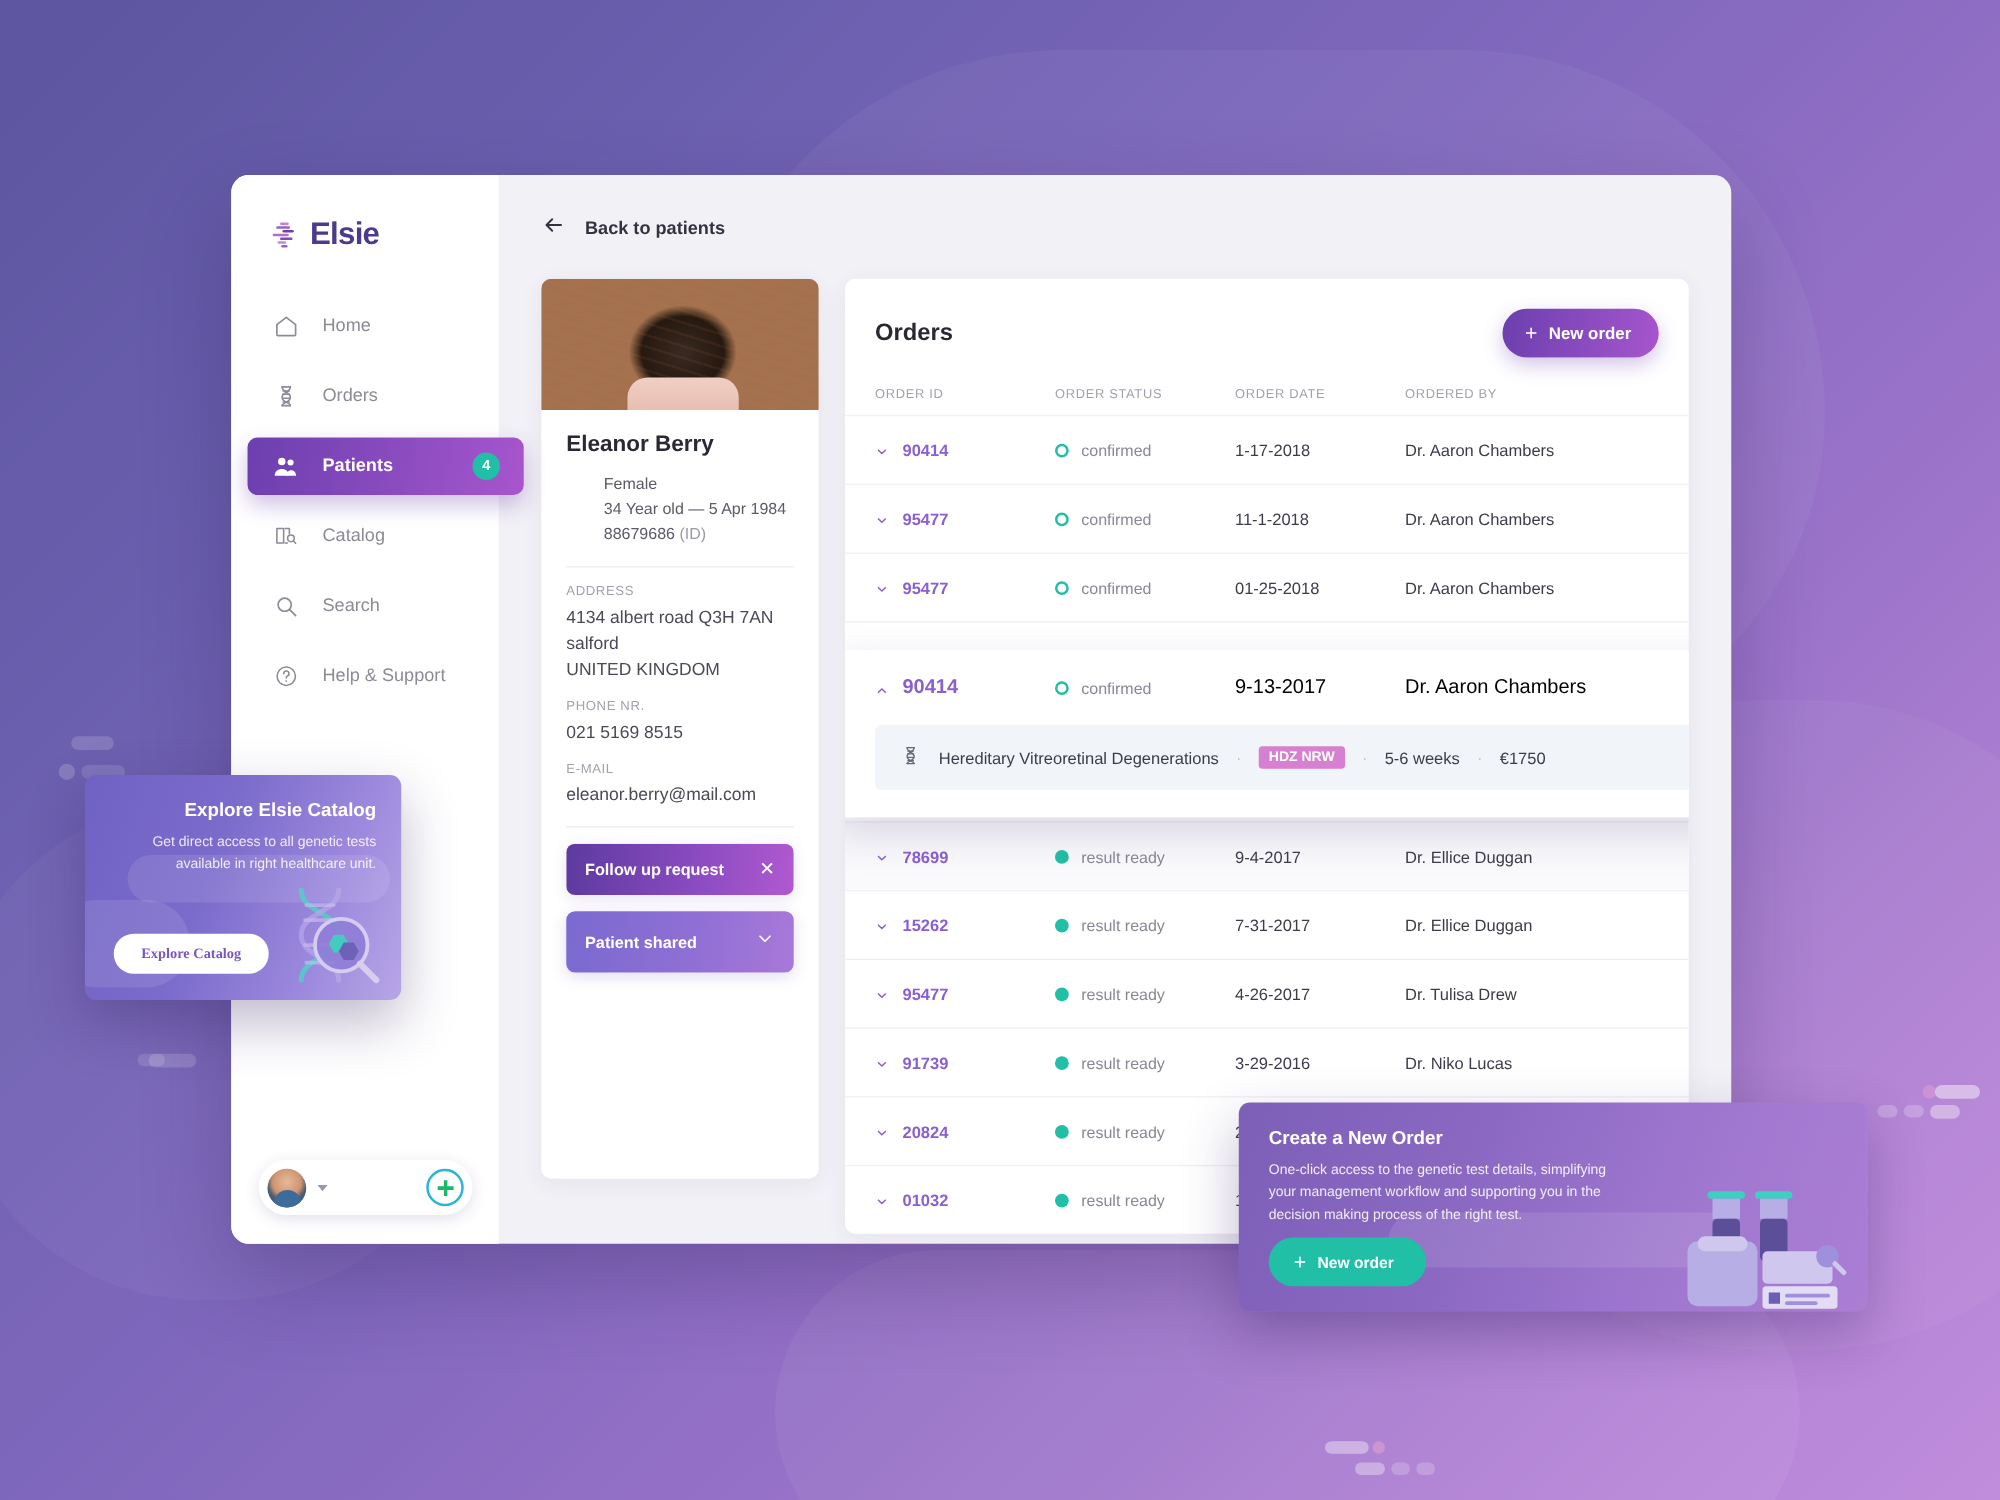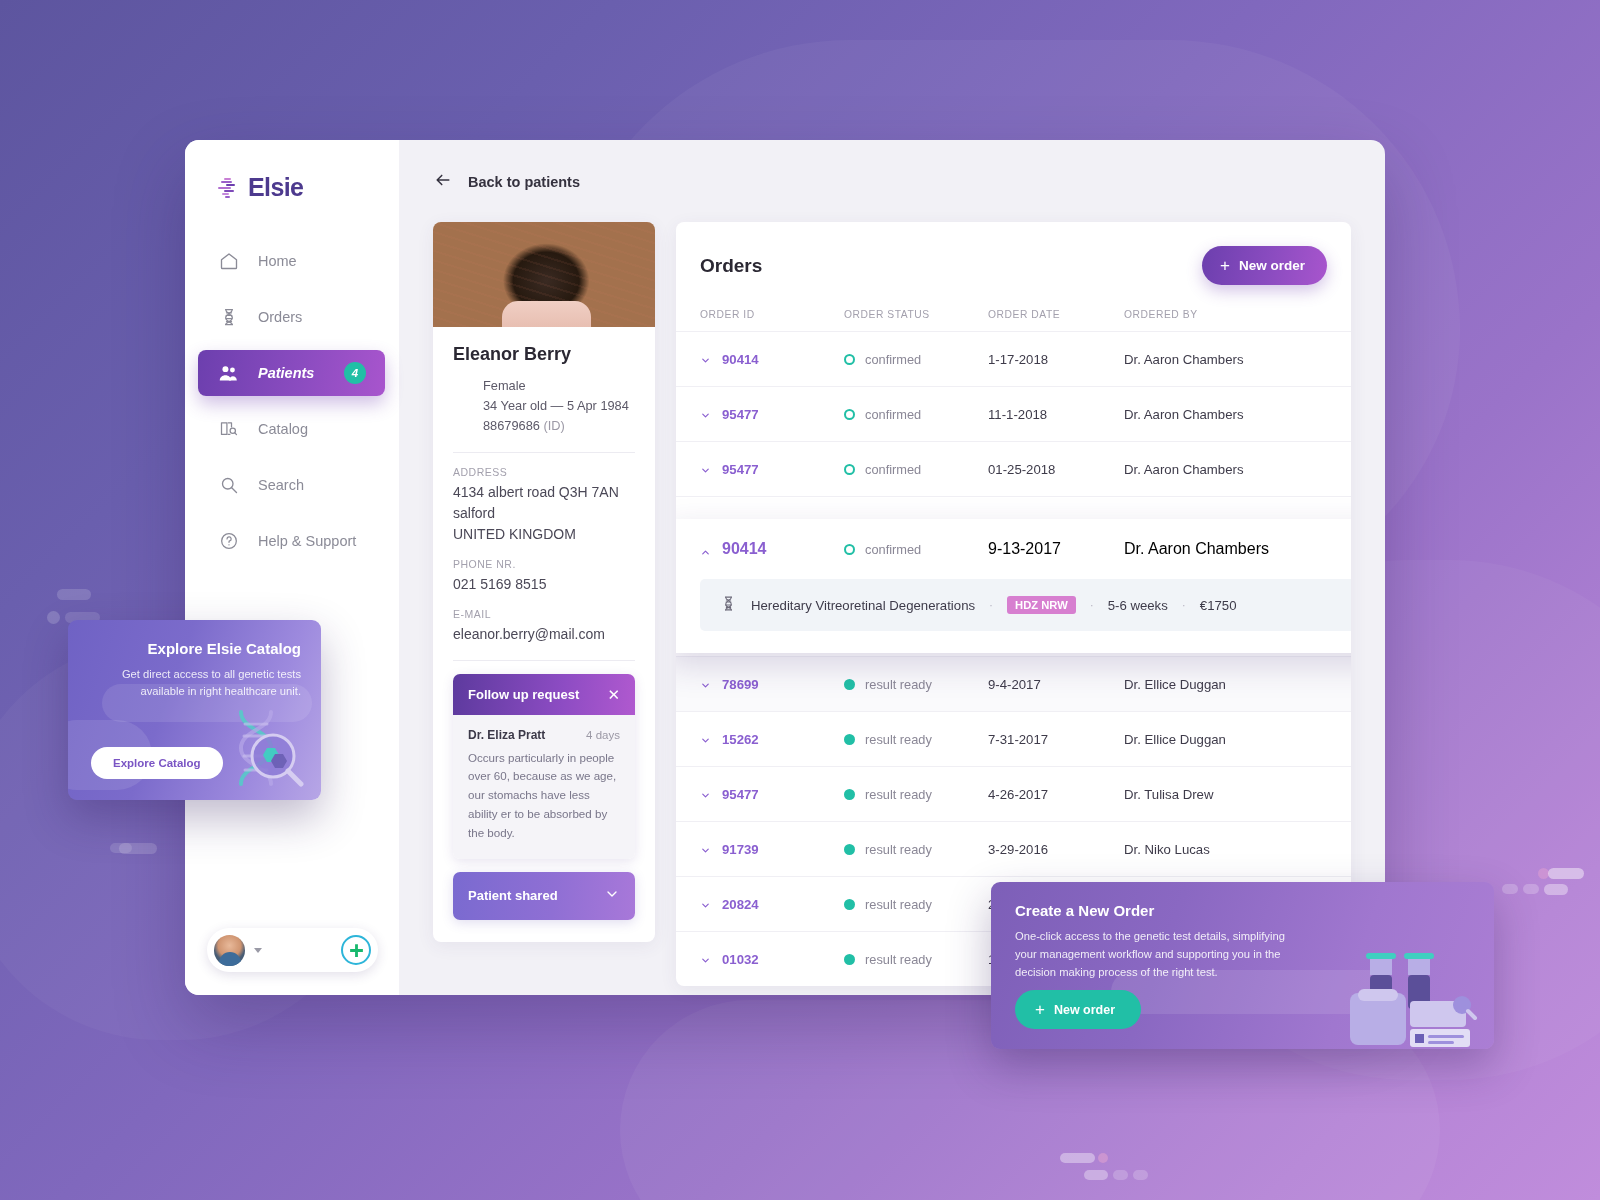--- a/index.html
+++ b/index.html
@@ -71,24 +71,23 @@
   }
   .nav-item .ico { width: 21px; height: 21px; flex: none; display: flex; align-items: center; justify-content: center; }
   .nav-item.active {
     background: linear-gradient(100deg, #6c3fae 0%, #8b4cc0 55%, #a855cd 100%);
     color: #ffffff;
     font-weight: bold;
     border-radius: 8px;
     margin-left: 13px;
     margin-right: 0;
     padding-left: 20px;
-    width: 187px;
+    width: 221px;
     box-shadow: 0 8px 18px rgba(110,60,175,0.32);
     position: relative;
-    font-style: italic;
   }
   .badge-count {
     position: absolute; right: 19px;
     width: 22px; height: 22px; border-radius: 50%;
     background: #21bfa6; color: #fff;
     font-size: 11.5px; font-weight: bold;
     display: flex; align-items: center; justify-content: center;
   }
 
   .user-bar {
@@ -259,21 +258,21 @@
     box-shadow: 0 18px 44px rgba(45,25,90,0.3);
     overflow: hidden; z-index: 9;
   }
   .promo-catalog .pc-inner { padding: 20px 20px 0 22px; position: relative; z-index: 2; text-align: right; }
   .promo-title { font-size: 15px; font-weight: bold; color: #fff; margin-bottom: 9px; }
   .promo-text { font-size: 11.2px; color: rgba(255,255,255,0.86); line-height: 1.55; }
   .promo-btn-white {
     position: absolute; left: 23px; bottom: 21px; z-index: 3;
     background: #fff; color: #7a55c4; border: none;
     border-radius: 999px; padding: 10px 22px;
-    font-size: 11.5px; font-weight: bold; font-family: Liberation Sans, sans-serif; cursor: pointer;
+    font-size: 11.5px; font-weight: bold; font-family: Liberation Serif, serif; cursor: pointer;
   }
   .catalog-art { position: absolute; right: 14px; bottom: 6px; width: 96px; height: 96px; z-index: 1; opacity: .95; }
   .promo-blur-pill { position: absolute; border-radius: 999px; background: rgba(255,255,255,0.1); }
 
   .promo-order {
     position: absolute; left: 991px; top: 882px;
     width: 503px; height: 167px; border-radius: 9px;
     background: linear-gradient(110deg, #7d5fb8 0%, #8a68c2 35%, #a077cf 70%, #ab7ed4 100%);
     box-shadow: 0 18px 44px rgba(45,25,90,0.3);
     overflow: hidden; z-index: 9;
@@ -453,27 +452,20 @@
 
           <div class="pc-label">E-MAIL</div>
           <div class="pc-val">eleanor.berry@mail.com</div>
 
           <div class="pc-div"></div>
 
           <div class="fu-card">
             <div class="fu-head">
               <span class="fu-title">Follow up request</span>
               <span class="fu-x">✕</span>
-            </div>
-            <div class="fu-body">
-              <div class="fu-row">
-                <span class="fu-dr">Dr. Eliza Pratt</span>
-                <span class="fu-time">4 days</span>
-              </div>
-              <div class="fu-text">Occurs particularly in people over 60, because as we age, our stomachs have less ability er to be absorbed by the body.</div>
             </div>
           </div>
 
           <div class="ps-card">
             <span class="ps-title">Patient shared</span>
             <span>
               <svg viewBox="0 0 24 24" width="16" height="16" fill="none" stroke="#ffffff" stroke-width="2" stroke-linecap="round" stroke-linejoin="round">
                   <path d="M6 9l6 6 6-6"></path>
                 </svg>
             </span>

